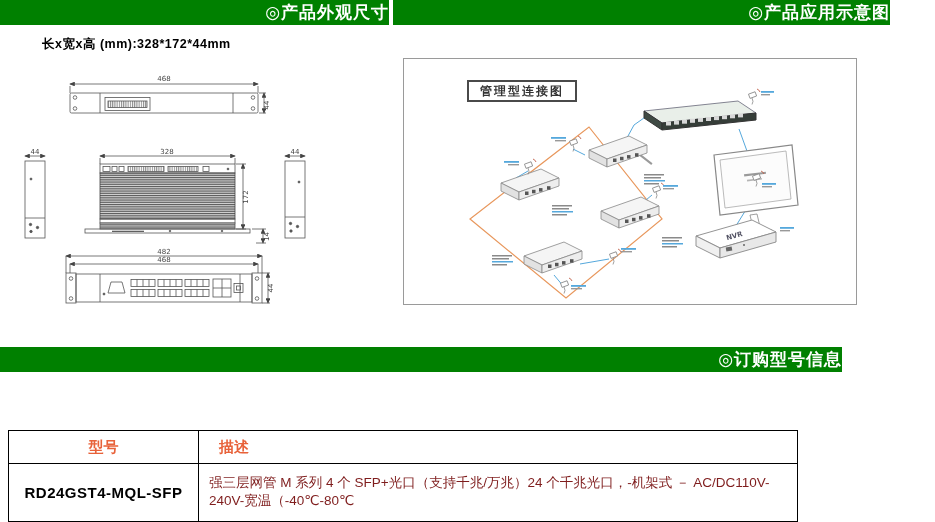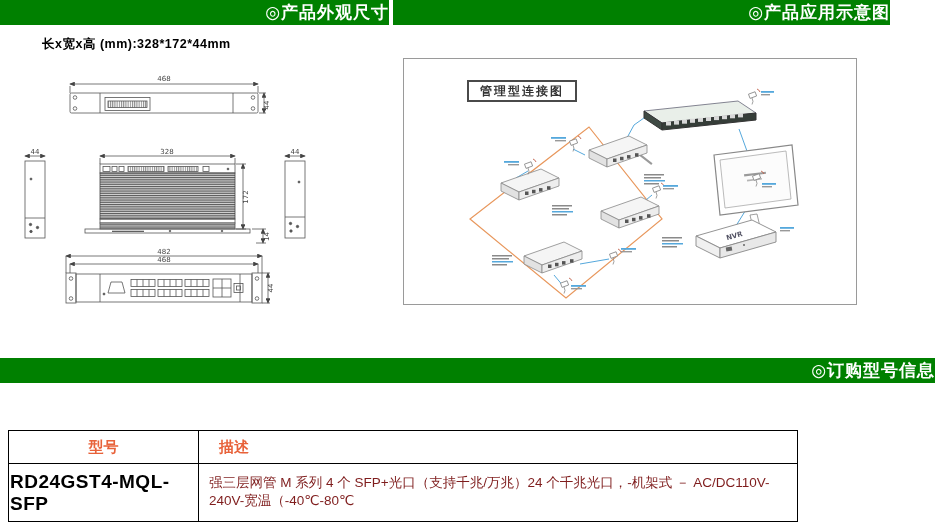--- a/index.html
+++ b/index.html
@@ -35,38 +35,38 @@
   #app-svg { position:absolute; left:0; top:0; }
   #order-table {
     position:absolute; left:8px; top:430px; width:790px;
     border-collapse:collapse; table-layout:fixed;
   }
   #order-table th, #order-table td { border:1.5px solid #000; }
   #order-table th { height:30px; color:#E8623A; font-size:15px; font-weight:bold; }
   th.col-model { width:187px; text-align:center; }
   th.col-desc  { text-align:left; padding-left:20px; }
   td.cell-model {
-    height:55px; text-align:left; font-weight:bold; font-size:19px;
+    height:55px; text-align:center; font-weight:bold; font-size:15px;
     letter-spacing:0.5px;
   }
   td.cell-desc {
     vertical-align:top; padding:10px 2px 0 10px; font-size:13.5px; color:#7f1d1d;
     line-height:1.35;
   }
   .dimtxt { font-size:7px; fill:#444; font-family:"DejaVu Sans",sans-serif; }
   svg { display:block; }
 </style>
 </head>
 <body>
 
 <div class="hbar" style="left:0; top:2; width:389px;">◎产品外观尺寸</div>
 
 <div class="hbar" style="left:393px; top:2; width:497px;">◎产品应用示意图</div>
 
-<div class="hbar" style="left:0; top:358px; width:935px;">◎订购型号信息</div>
+<div class="hbar" style="left:0; top:347px; width:842px;">◎订购型号信息</div>
 
 <div class="size-note">长x宽x高 (mm):328*172*44mm</div>
 
 <svg id="drawings" width="340" height="300" viewBox="0 0 340 300">
   <defs>
     <marker id="arr" markerWidth="7" markerHeight="6" refX="6" refY="3" orient="auto-start-reverse">
       <path d="M0,0 L7,3 L0,6 z" fill="#444"></path>
     </marker>
     <pattern id="hl" width="4" height="1.8" patternUnits="userSpaceOnUse">
       <rect width="4" height="1.8" fill="#f2f2f2"></rect>

